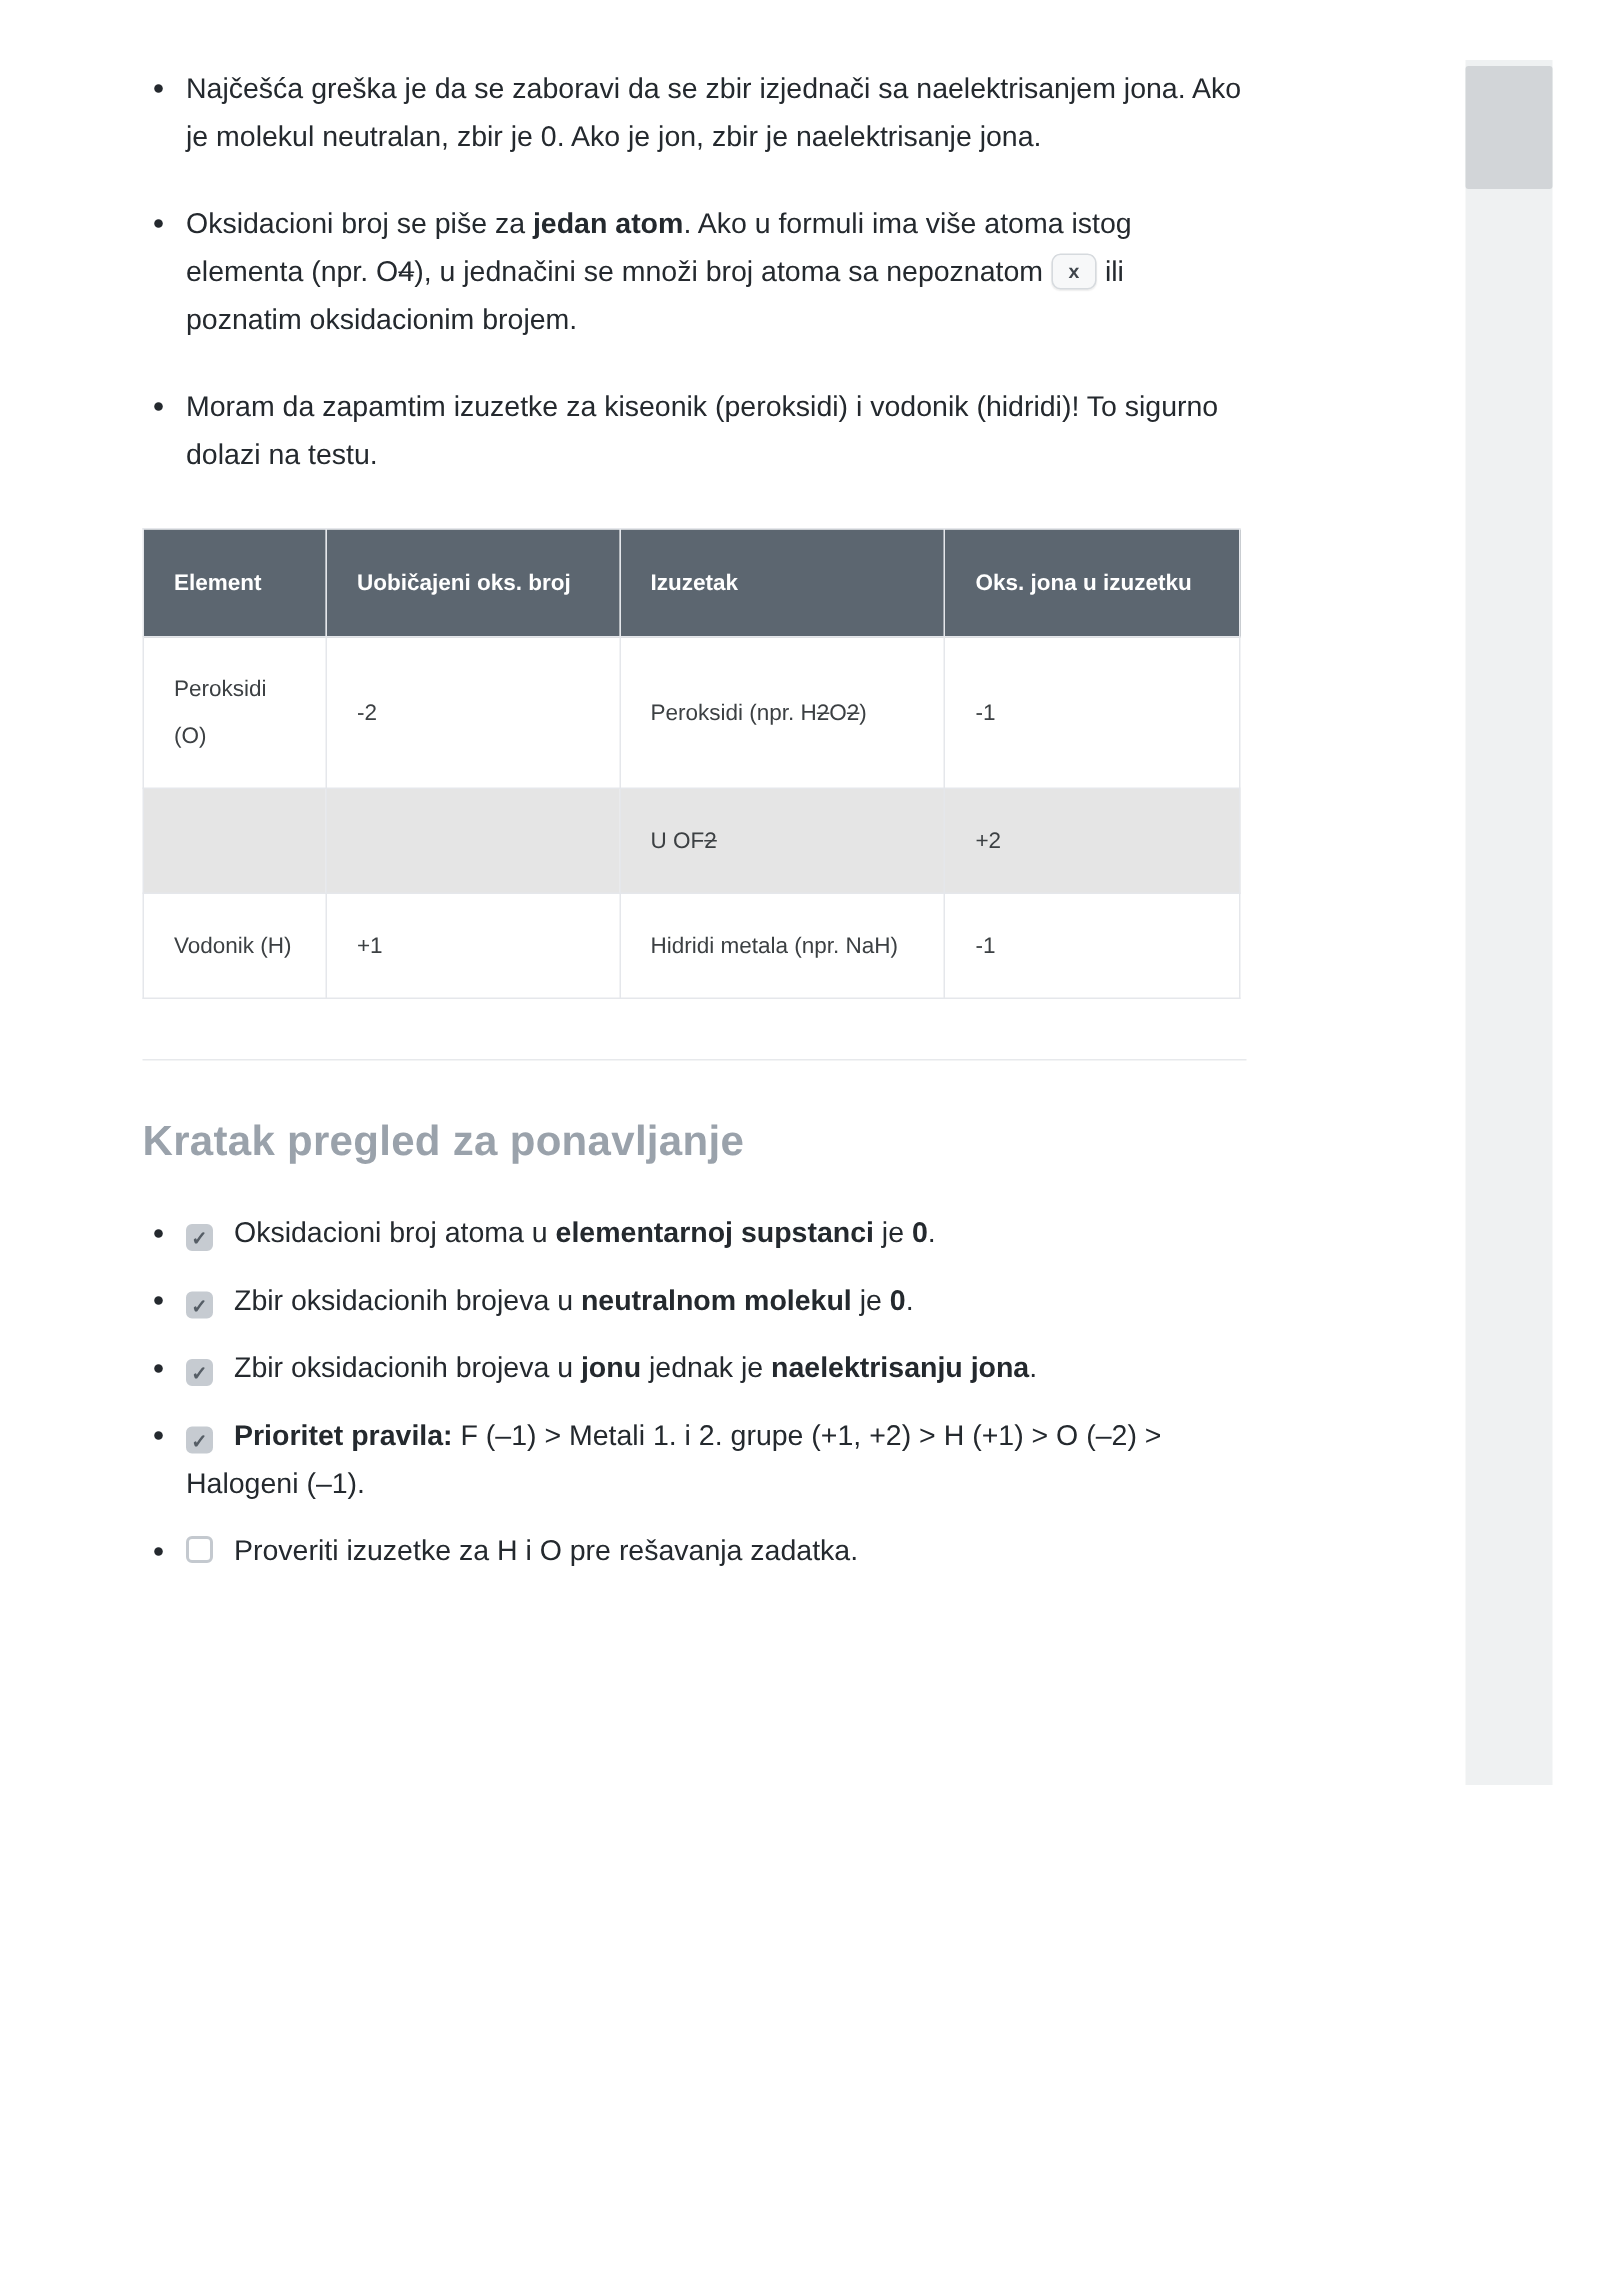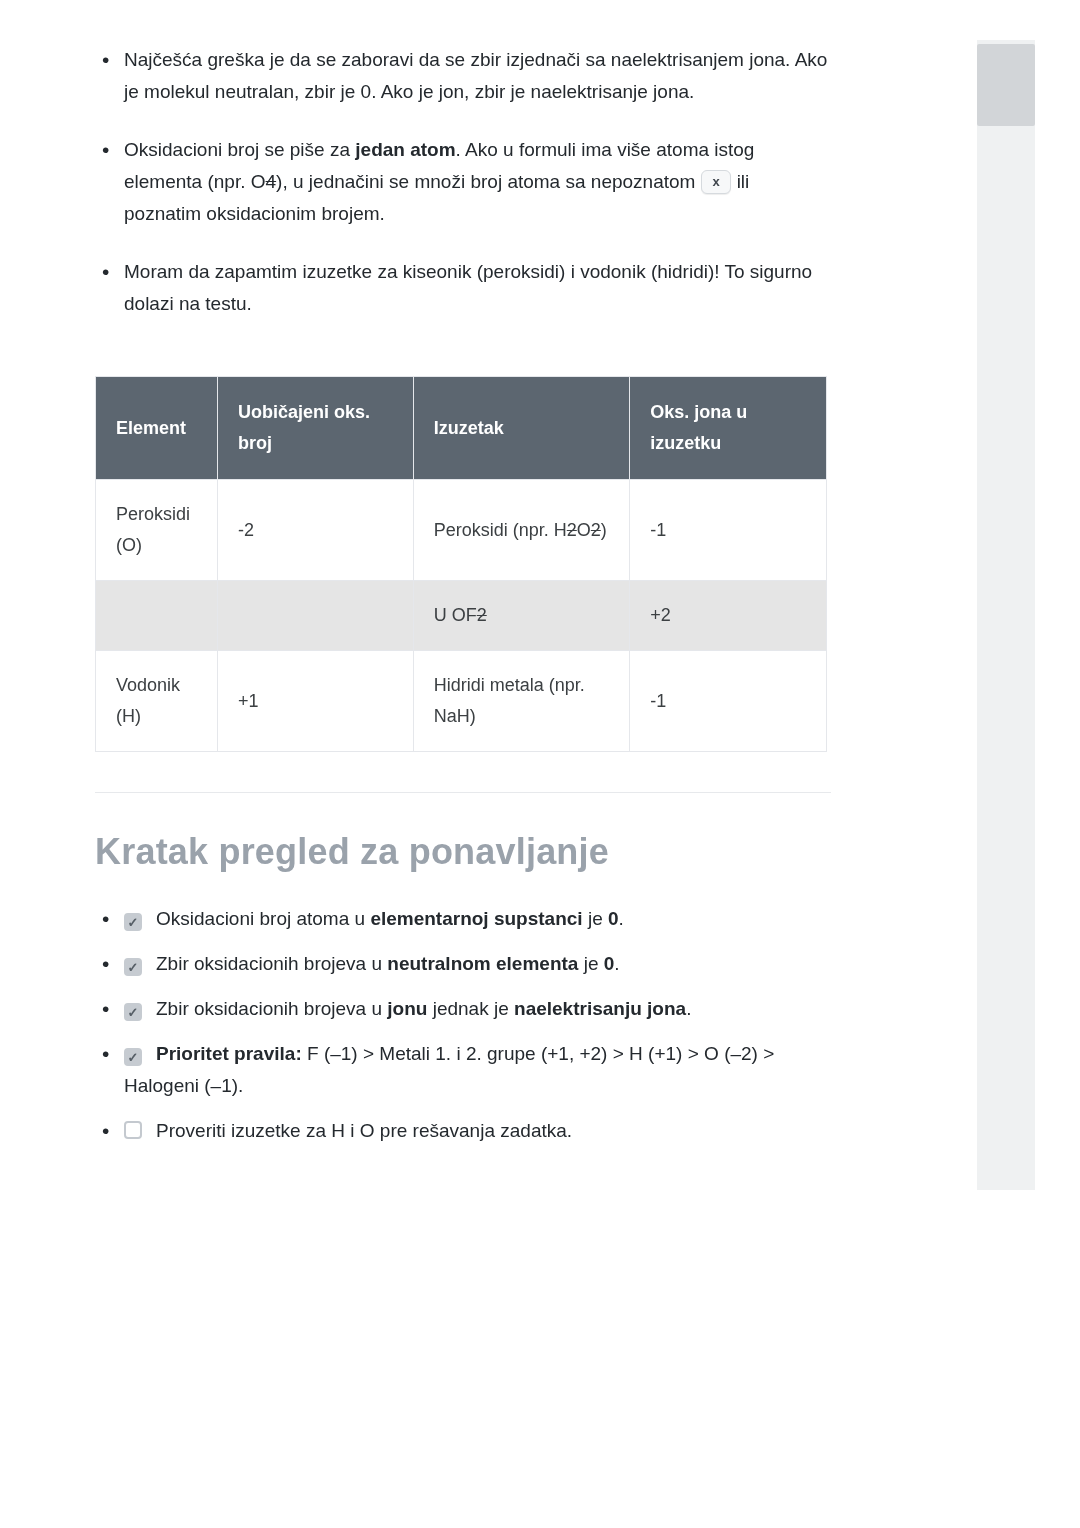--- a/index.html
+++ b/index.html
@@ -28,40 +28,40 @@
   .code-chip {
     display:inline-block; padding:1px 10px; margin:0 6px;
     border:1px solid #d6dade; border-radius:6px;
     background:#f7f8f9; box-shadow:0 1px 1px rgba(0,0,0,0.07);
     font-size:13px; font-weight:700; color:#3f454c; line-height:20px;
     vertical-align:2px;
   }
 
   
   table.oxtable {
-    border-collapse:collapse; margin-top:56px; width:732px;
-    font-size:18px;
+    border-collapse:collapse; margin-top:32px; width:732px;
+    font-size:15px;
   }
   table.oxtable th {
     background:#5c6670; color:#ffffff; text-align:left;
     font-weight:700; padding:20px 20px; line-height:31px;
     border:1px solid #e5e7eb; vertical-align:middle;
   }
   table.oxtable td {
     padding:19px 20px; line-height:31px; color:#3c4043;
     border:1px solid #e5e7eb; vertical-align:middle; background:#ffffff;
   }
   table.oxtable tr.shaded td { background:#e5e5e5; }
   .col-el { width:122px; } .col-ub { width:196px; }
   .col-iz { width:217px; } .col-ob { width:197px; }
 
   hr.divider { border:none; border-top:1px solid #e7e9ec; margin:40px 0 0 0; }
 
   h2.review-title {
-    font-size:36px; font-weight:700; color:#9aa2ab;
+    font-size:28px; font-weight:700; color:#9aa2ab;
     margin:38px 0 30px 0; letter-spacing:0.2px;
   }
 
   
   ul.checklist { list-style:none; margin:0; padding:0; }
   ul.checklist > li {
     position:relative; padding-left:29px;
     font-size:19px; line-height:32px; margin-bottom:13px;
   }
   ul.checklist > li::before {
@@ -150,21 +150,21 @@
 
     <hr class="divider">
 
     <h2 class="review-title">Kratak pregled za ponavljanje</h2>
 
     <ul class="checklist">
       <li>
         <span class="checkbox checked">✓</span><span><span>Oksidacioni broj atoma u </span><span class="b">elementarnoj supstanci</span><span> je </span><span class="b">0</span><span>.</span></span>
       </li>
       <li>
-        <span class="checkbox checked">✓</span><span><span>Zbir oksidacionih brojeva u </span><span class="b">neutralnom elementa</span><span> je </span><span class="b">0</span><span>.</span></span>
+        <span class="checkbox checked">✓</span><span><span>Zbir oksidacionih brojeva u </span><span class="b">neutralnom molekul</span><span> je </span><span class="b">0</span><span>.</span></span>
       </li>
       <li>
         <span class="checkbox checked">✓</span><span><span>Zbir oksidacionih brojeva u </span><span class="b">jonu</span><span> jednak je </span><span class="b">naelektrisanju jona</span><span>.</span></span>
       </li>
       <li>
         <span class="checkbox checked">✓</span><span><span class="b">Prioritet pravila:</span><span> F (–1) &gt; Metali 1. i 2. grupe (+1, +2) &gt; H (+1) &gt; O (–2) &gt; Halogeni (–1).</span></span>
       </li>
       <li>
         <span class="checkbox"></span><span><span>Proveriti izuzetke za H i O pre rešavanja zadatka.</span></span>
       </li>

